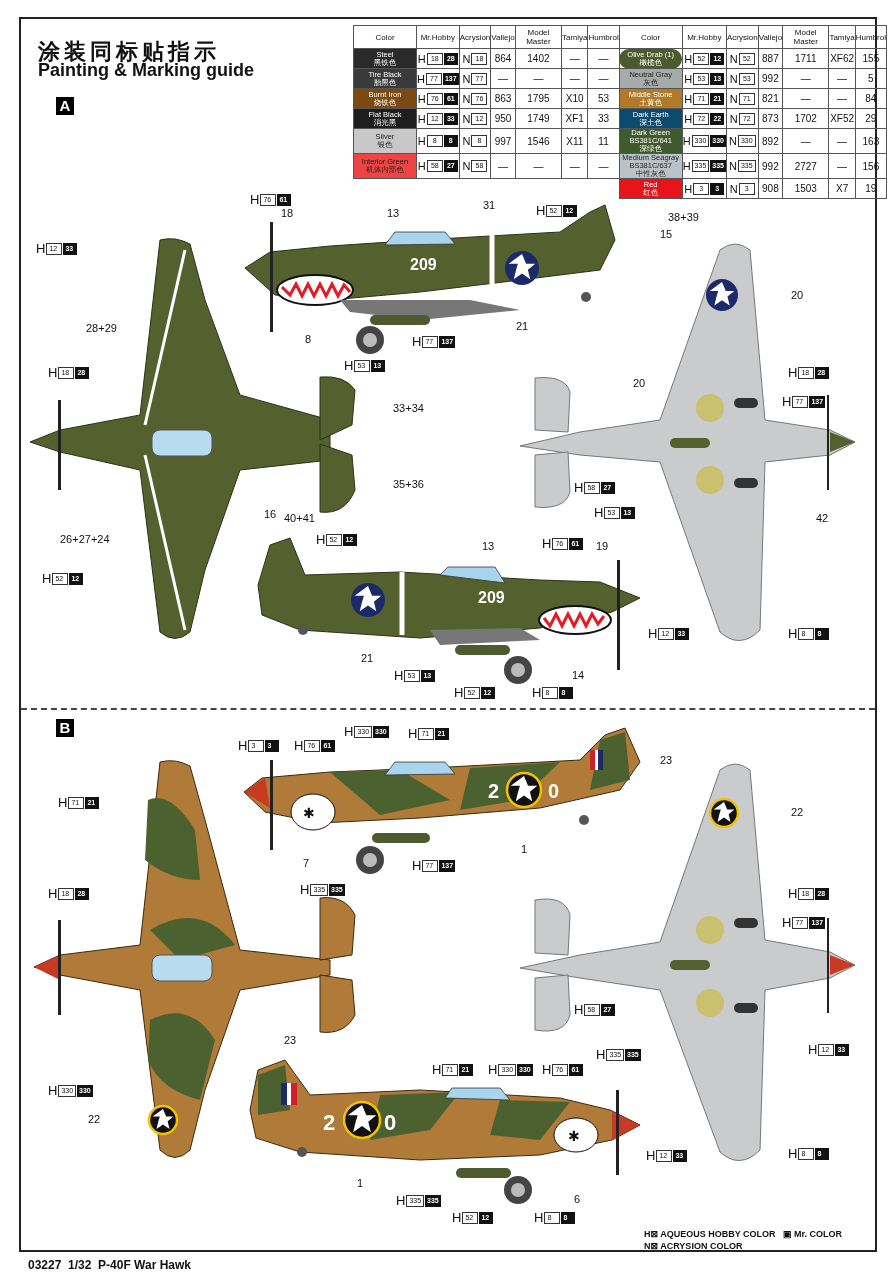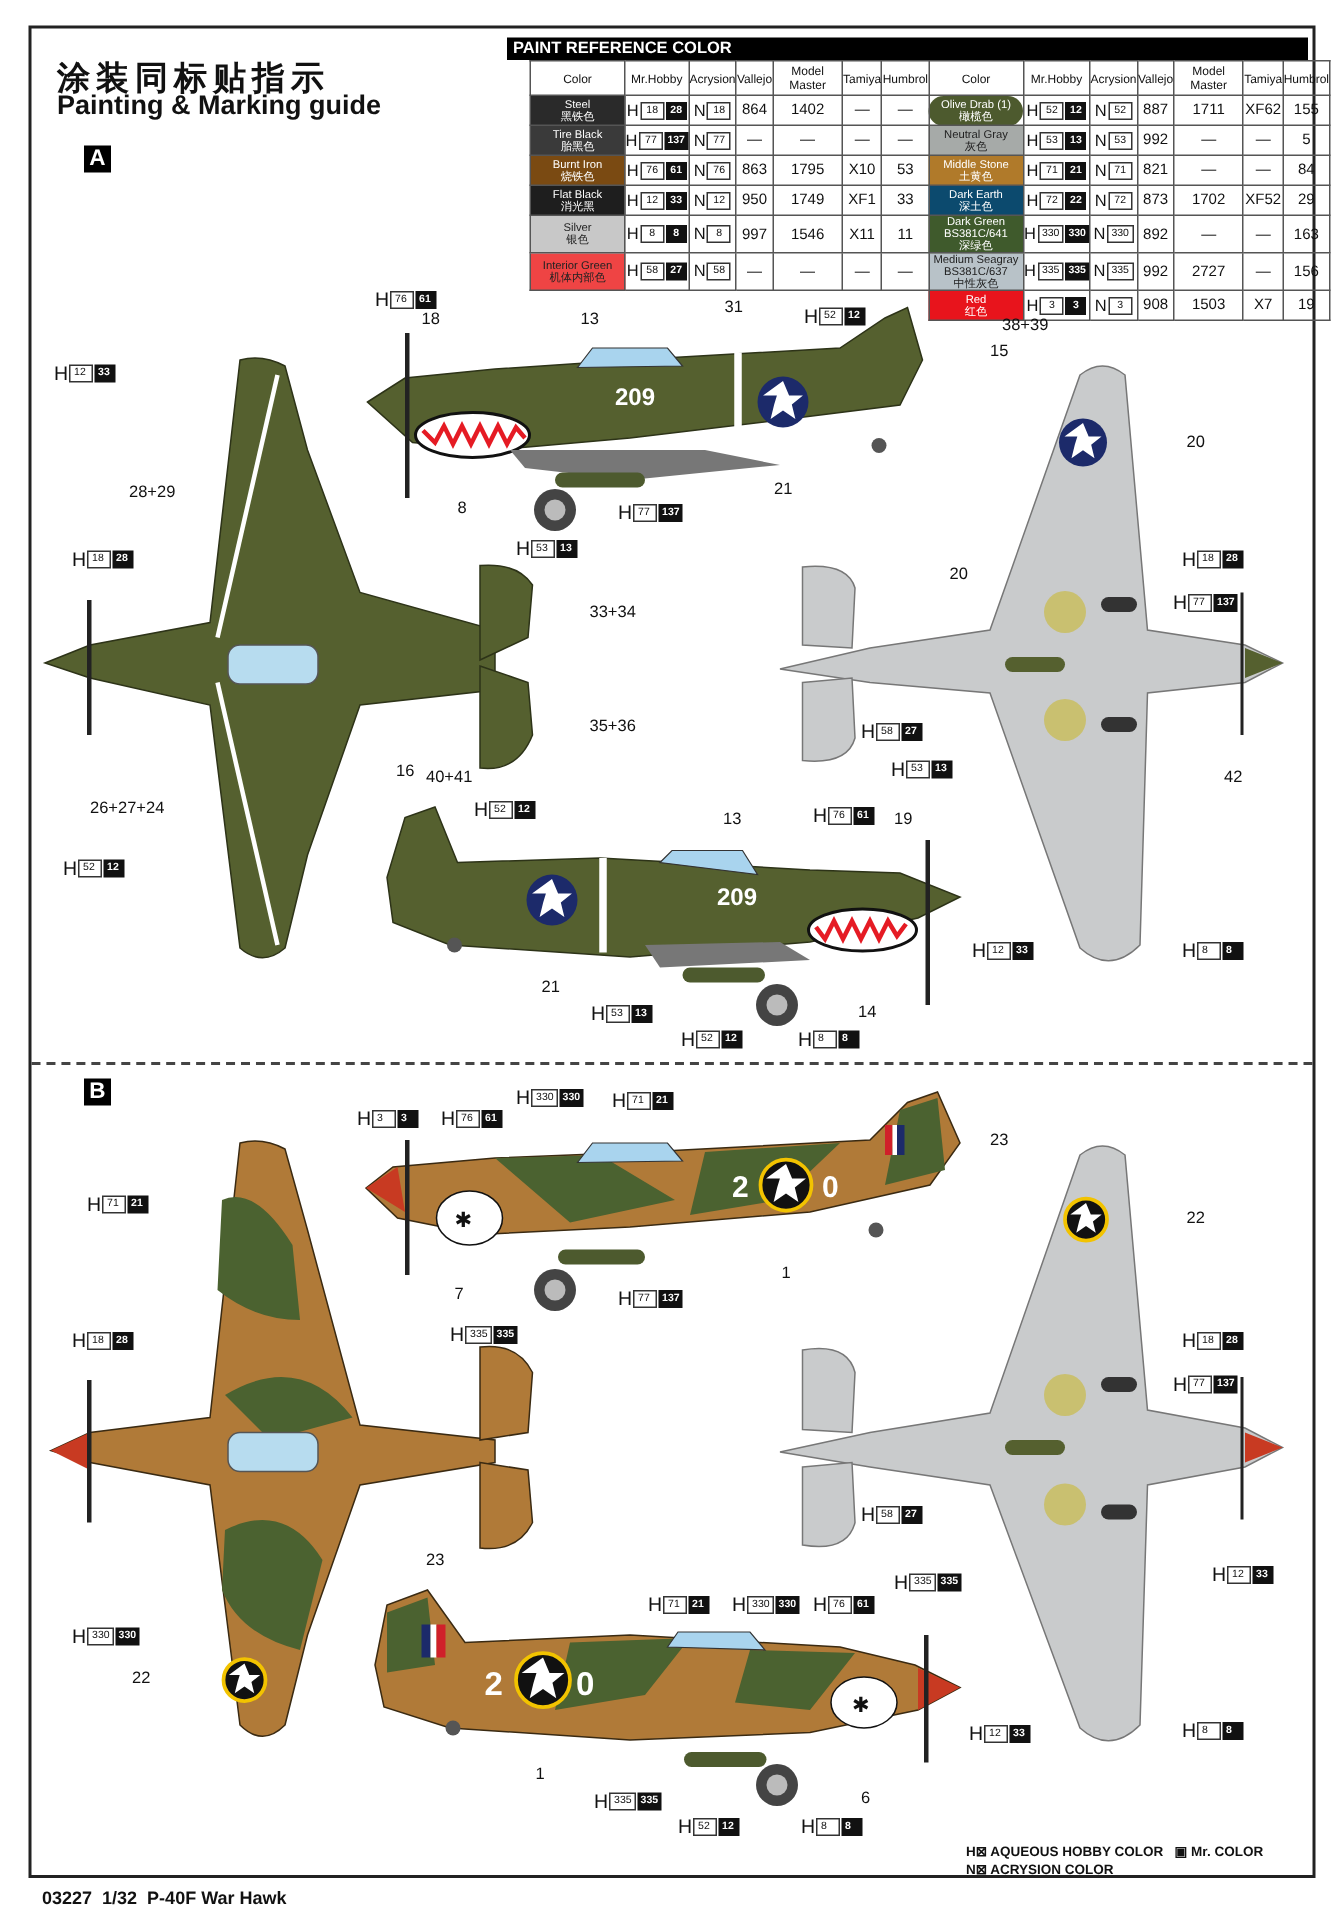--- a/index.html
+++ b/index.html
@@ -36,21 +36,20 @@
 
 <div class="title-cn">涂装同标贴指示</div>
 <div class="title-en">Painting &amp; Marking guide</div>
 
 <div class="badge" style="left:56px;top:97px;">A</div>
 <div class="badge" style="left:56px;top:719px;">B</div>
 
 <div class="divider"></div>
 
 <div class="ptable">
-  <div class="thead">PAINT  REFERENCE COLOR</div>
   <table>
     <thead>
       <tr id="thead-row">
           <th>Color</th>
           <th>Mr.Hobby</th>
           <th>Acrysion</th>
           <th>Vallejo</th>
           <th>Model Master</th>
           <th>Tamiya</th>
           <th>Humbrol</th>

